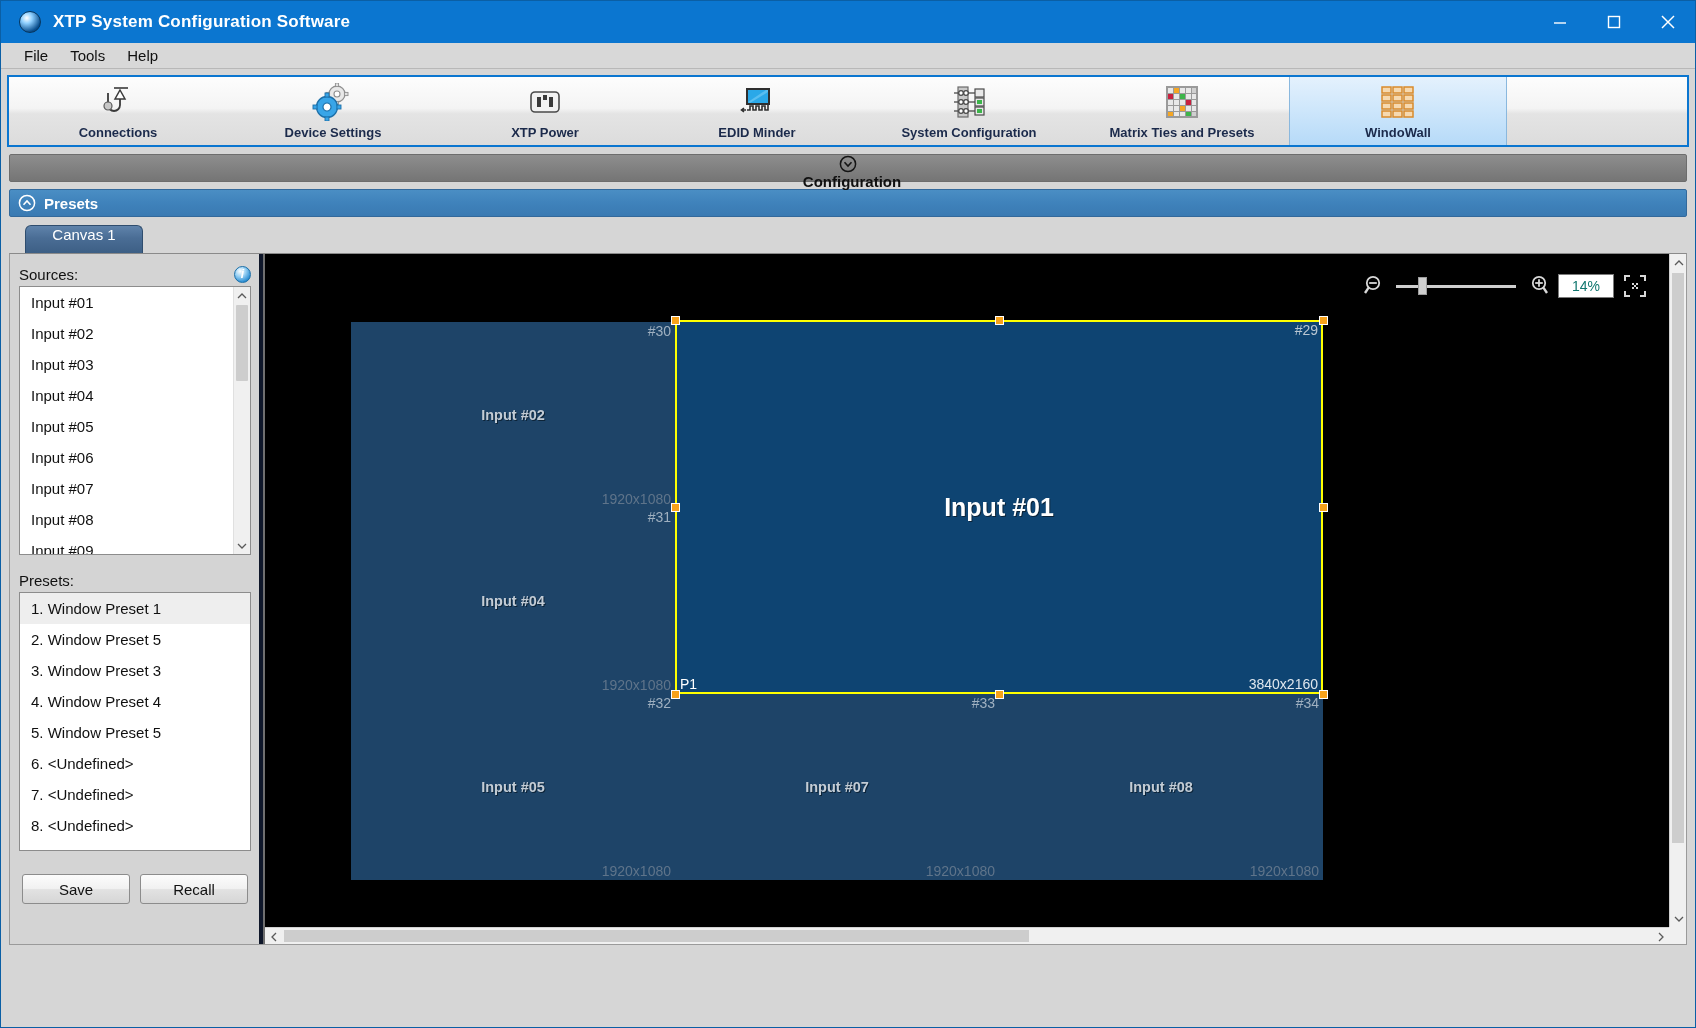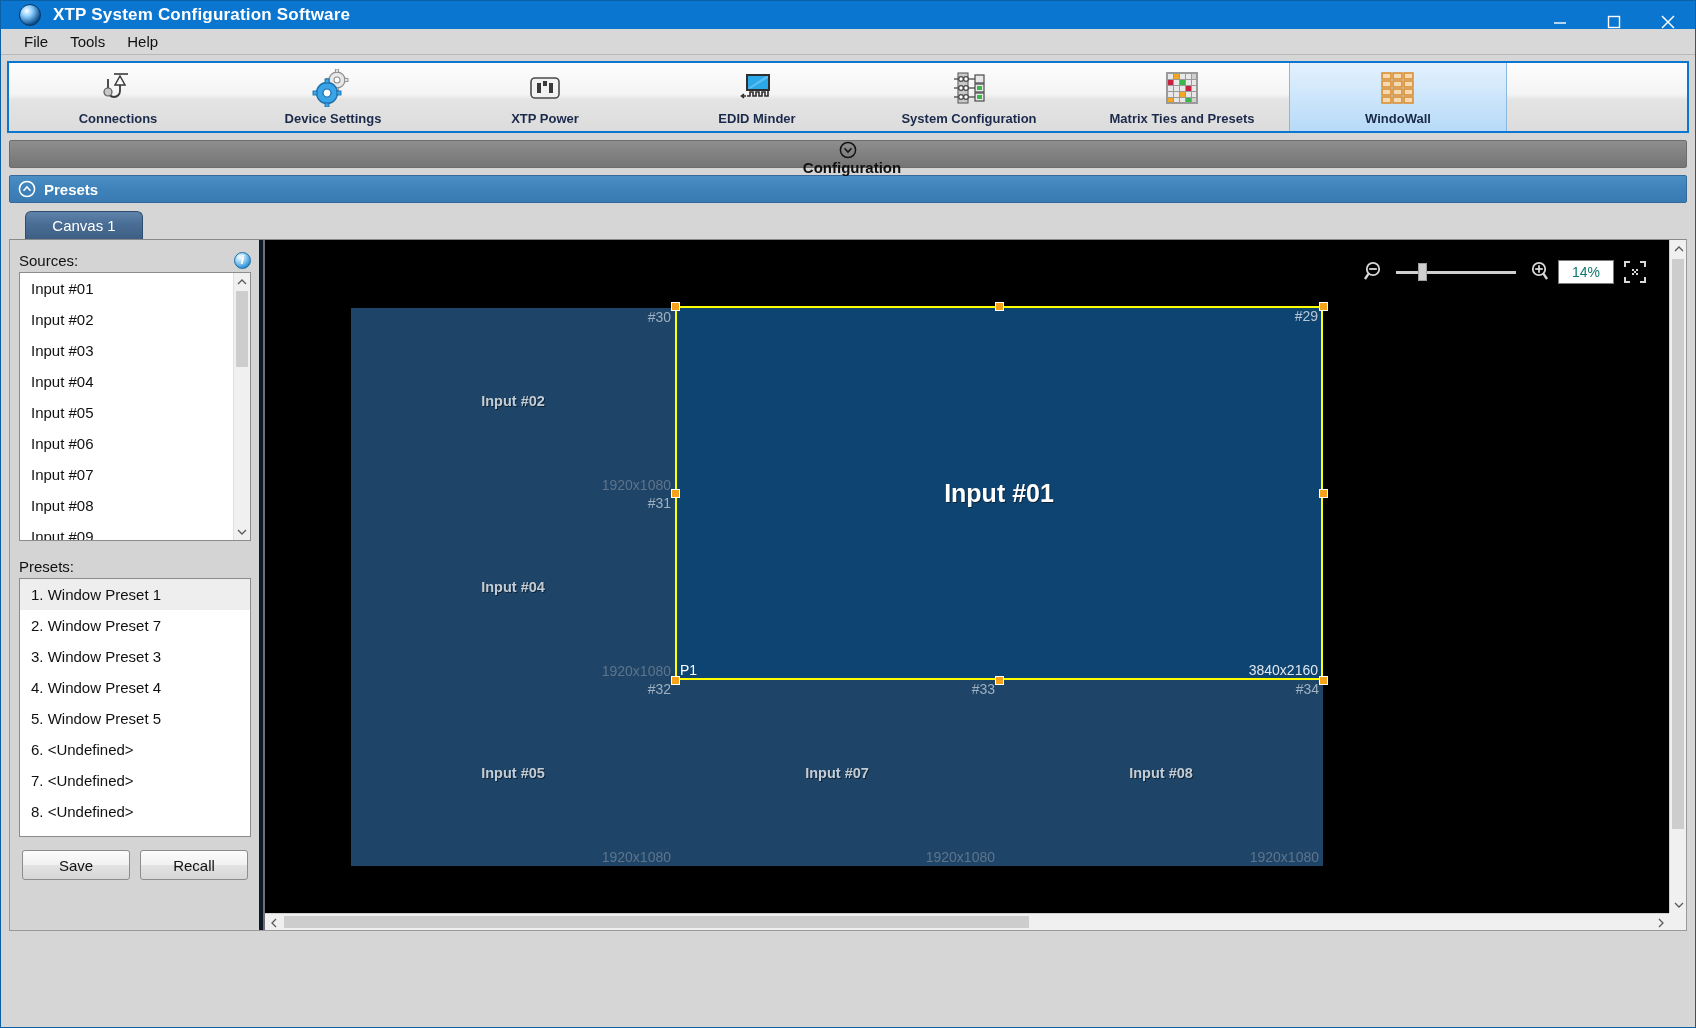--- a/index.html
+++ b/index.html
@@ -13,21 +13,21 @@
   #app {
     position: relative;
     width: 1696px; height: 1028px;
     background: #d6d6d6;
     border: 1px solid #0b5fa5;
     overflow: hidden;
   }
 
   
   #titlebar {
-    height: 28px;
+    height: 42px;
     background: #0b76d0;
     display: flex; align-items: center;
     position: relative;
   }
   #titlebar .app-icon {
     width: 22px; height: 22px; margin-left: 18px; margin-right: 12px;
     border-radius: 50%;
     background: radial-gradient(circle at 34% 30%, #ffffff 0%, #8fd0ff 28%, #0a4f8f 72%, #06365f 100%);
     border: 1px solid #06365f;
     flex: 0 0 auto;
@@ -114,21 +114,21 @@
   #tabstrip {
     margin: 8px 8px 0 8px;
     height: 28px;
     display: flex; align-items: flex-end;
     padding-left: 16px;
   }
   .tab {
     height: 28px;
     min-width: 118px;
     padding: 0 18px;
-    display: flex; align-items: center; justify-content: center;
+    display: flex; align-items: flex-start; justify-content: center;
     color: #ffffff; font-size: 15px;
     border-radius: 6px 6px 0 0;
     background: linear-gradient(to bottom, #5f83ab 0%, #4a6d95 45%, #3d5f85 100%);
     border: 1px solid #2f4d6e;
     border-bottom: none;
   }
 
   
   #body {
     margin: 0 8px 0 8px;
@@ -183,21 +183,21 @@
     color: #5a5a5a;
   }
   .vscroll .arrow.bot { position: absolute; bottom: 0; left: 0; right: 0; }
   .vscroll .thumb {
     position: absolute; left: 2px; right: 2px;
     background: #cdcdcd;
     border-radius: 1px;
   }
   #presets-label { margin-top: 13px; }
   #presets-list { height: 259px; }
-  .btn-row { display: flex; gap: 10px; margin-top: 13px; justify-content: center; align-items: flex-end; }
+  .btn-row { display: flex; gap: 10px; margin-top: 23px; justify-content: center; align-items: flex-end; }
   .btn {
     width: 108px; height: 30px;
     display: flex; align-items: center; justify-content: center;
     font-size: 15px; color: #111;
     background: linear-gradient(to bottom, #fcfcfc 0%, #f1f1f1 48%, #e2e2e2 52%, #d6d6d6 100%);
     border: 1px solid #8c8c8c;
     border-radius: 3px;
   }
 
   
@@ -559,21 +559,21 @@
         </div>
       </div>
 
       <div class="lbl-row" id="presets-label">
         <span class="panel-label">Presets:</span>
       </div>
 
       <div class="listbox" id="presets-list">
         <div class="list-inner">
           <div class="list-item sel">1.  Window Preset 1</div>
-          <div class="list-item">2.  Window Preset 7</div>
+          <div class="list-item">2.  Window Preset 5</div>
           <div class="list-item">3.  Window Preset 3</div>
           <div class="list-item">4.  Window Preset 4</div>
           <div class="list-item">5.  Window Preset 5</div>
           <div class="list-item">6.  &lt;Undefined&gt;</div>
           <div class="list-item">7.  &lt;Undefined&gt;</div>
           <div class="list-item">8.  &lt;Undefined&gt;</div>
         </div>
       </div>
 
       <div class="btn-row">

